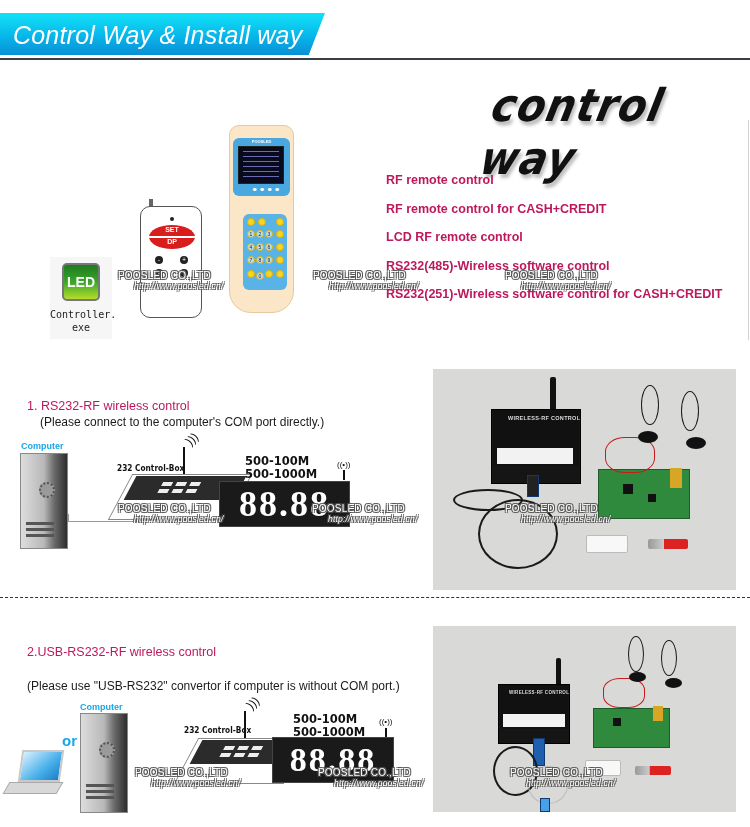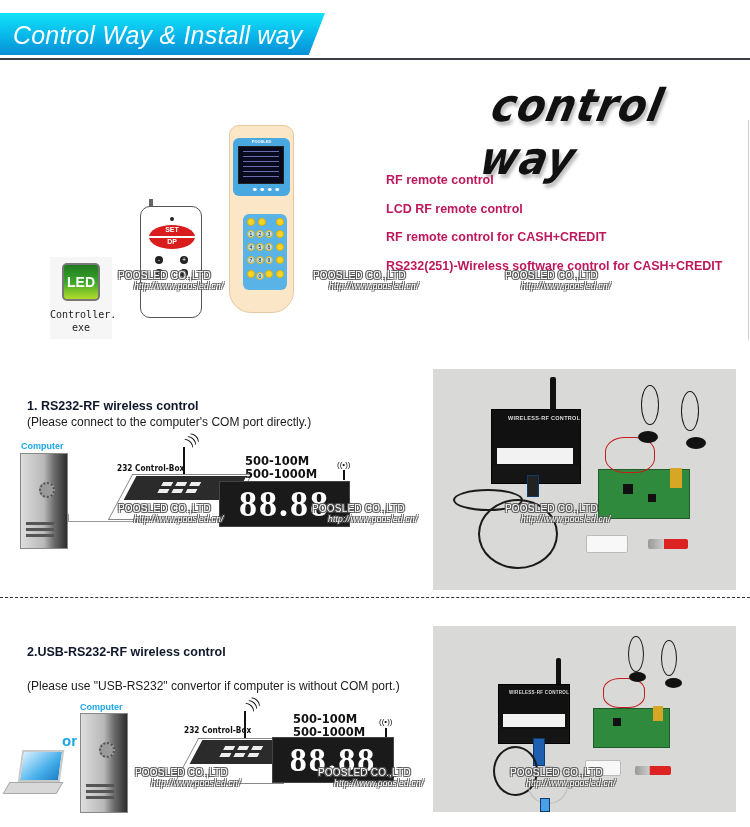--- a/index.html
+++ b/index.html
@@ -56,21 +56,21 @@
   .key { position: absolute; width: 8px; height: 8px; border-radius: 50%; background: #b9dff5; border: 1px solid #e0b000;
     font-size: 5px; line-height: 6px; text-align: center; color: #222; }
   .key.y { background: #f7d524; }
 
   
   .wm { position: absolute; font-size: 10px; color: #fff; letter-spacing: 0.2px; pointer-events: none;
     text-shadow: -1px -1px 0 #555, 1px -1px 0 #555, -1px 1px 0 #555, 1px 1px 0 #555; }
   .wm .url { display: block; font-size: 8.5px; font-style: italic; margin-left: 16px; line-height: 11px; }
 
   
-  .sec-title { position: absolute; font-size: 12.5px; font-weight: bold; color: #0f172a; }
+  .sec-title { position: absolute; font-size: 12.5px; font-weight: normal; color: #be185d; }
   .sec-sub { position: absolute; font-size: 12px; color: #1a1a1a; }
   .computer-label { position: absolute; font-size: 9px; font-weight: bold; color: #19a7e9; }
   .tower { position: absolute; width: 48px; height: 96px; background: linear-gradient(90deg, #ddd 0%, #b8b8b8 50%, #6b6b6b 72%, #2d2d2d 100%);
     border: 1px solid #888; }
   .tower .fan { position: absolute; left: 18px; top: 28px; width: 16px; height: 16px; border-radius: 50%;
     border: 2px dotted #555; background: #9a9a9a; }
   .tower .slot { position: absolute; left: 5px; width: 28px; height: 3px; background: #555; }
   .cbox-label { position: absolute; font-family: "DejaVu Sans", sans-serif; font-weight: bold; font-size: 9.5px;
     transform: scaleX(0.78); transform-origin: left; color: #111; }
   .cbox { position: absolute; width: 120px; height: 46px; background: #fff; border: 1px solid #888;
@@ -114,22 +114,23 @@
 
 <div class="banner"></div>
 <div class="banner-title">Control Way &amp; Install way</div>
 <div class="banner-rule"></div>
 
 <div class="cw-logo">control way</div>
 <div class="right-edge"></div>
 
 <ul class="cw-list">
   <li>RF remote control</li>
+  <li>RF remote control for CASH+CREDIT</li>
   <li>LCD RF remote control</li>
-  <li>RF remote control for CASH+CREDIT</li>
+  <li>RS232(485)-Wireless software control</li>
   <li>RS232(251)-Wireless software control for CASH+CREDIT</li>
 </ul>
 
 <div class="led-tile"></div>
 <div class="led-icon">LED</div>
 <div class="led-caption">
   <div>Controller.</div>
   <div>exe</div>
 </div>
 
@@ -177,21 +178,21 @@
 <div class="key y" style="left:247px;top:270px"></div>
 <div class="key" style="left:256px;top:272px">0</div>
 <div class="key y" style="left:265px;top:270px"></div>
 <div class="key y" style="left:276px;top:270px"></div>
 
 <div class="wm" style="left:118px;top:270px"><span>POOSLED CO.,LTD</span><span class="url">http://www.poosled.cn/</span></div>
 <div class="wm" style="left:313px;top:270px"><span>POOSLED CO.,LTD</span><span class="url">http://www.poosled.cn/</span></div>
 <div class="wm" style="left:505px;top:270px"><span>POOSLED CO.,LTD</span><span class="url">http://www.poosled.cn/</span></div>
 
 <div class="sec-title" style="left:27px;top:399px">1. RS232-RF wireless control</div>
-<div class="sec-sub" style="left:27px;top:415px">(Please connect to the computer's COM port directly.)</div>
+<div class="sec-sub" style="left:40px;top:415px">(Please connect to the computer's COM port directly.)</div>
 
 <div class="computer-label" style="left:21px;top:441px">Computer</div>
 <div class="tower" style="left:20px;top:453px">
   <div class="fan"></div>
   <div class="slot" style="top:68px"></div>
     <div class="slot" style="top:74px"></div>
     <div class="slot" style="top:80px"></div>
 </div>
 <div class="cable" style="left:68px;top:514px;width:75px;height:8px"></div>
 

